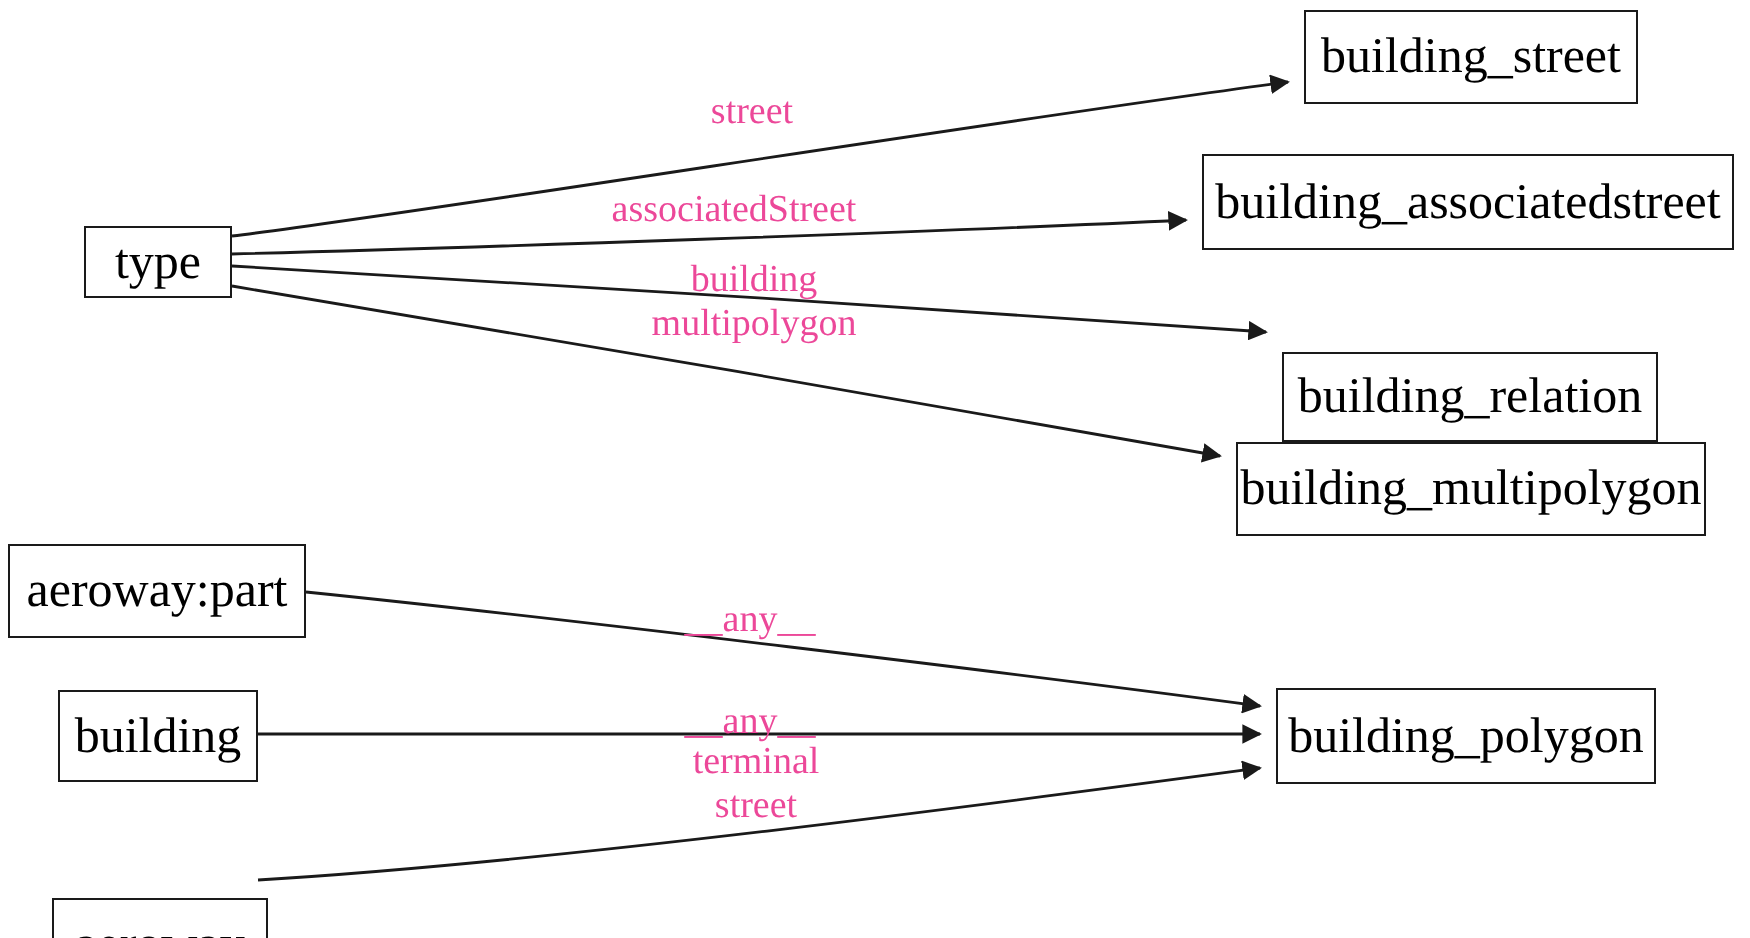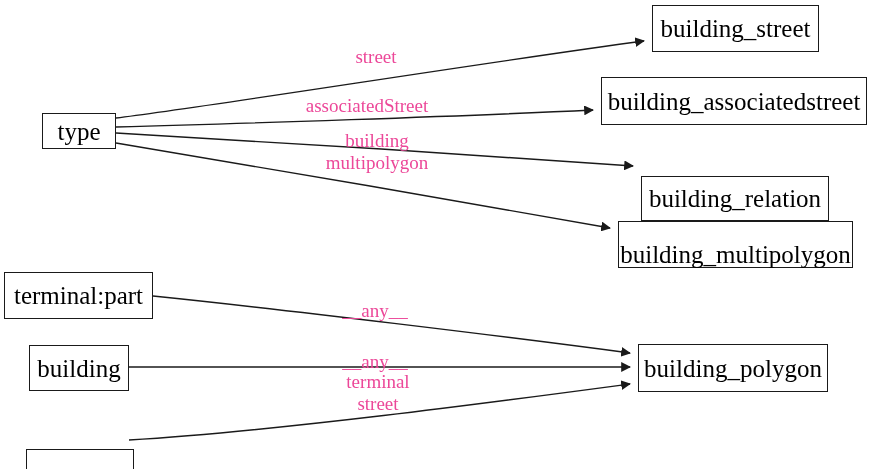--- a/index.html
+++ b/index.html
@@ -74,25 +74,25 @@
       </div>
       <div class="node" style="left: 652px; top: 5px; width: 167px; height: 47px; border-color: rgb(26, 26, 26);">
         <span>building_street</span>
       </div>
       <div class="node" style="left: 601px; top: 77px; width: 266px; height: 48px; border-color: rgb(26, 26, 26);">
         <span>building_associatedstreet</span>
       </div>
       <div class="node" style="left: 641px; top: 148px; width: 188px; height: 45px; border-color: rgb(26, 26, 26); margin-top: 28px;">
         <span>building_relation</span>
       </div>
-      <div class="node" style="left: 618px; top: 221px; width: 235px; height: 47px; border-color: rgb(26, 26, 26); align-items: flex-end;">
+      <div class="node" style="left: 618px; top: 221px; width: 235px; height: 47px; border-color: rgb(26, 26, 26);">
         <span>building_multipolygon</span>
       </div>
       <div class="node" style="left: 4px; top: 272px; width: 149px; height: 47px; border-color: rgb(26, 26, 26);">
-        <span>terminal:part</span>
+        <span>aeroway:part</span>
       </div>
       <div class="node" style="left: 29px; top: 345px; width: 100px; height: 46px; border-color: rgb(26, 26, 26);">
         <span>building</span>
       </div>
       <div class="node" style="left: 26px; top: 417px; width: 108px; height: 46px; border-color: rgb(26, 26, 26); margin-top: 32px;">
         <span>aeroway</span>
       </div>
       <div class="node" style="left: 638px; top: 344px; width: 190px; height: 48px; border-color: rgb(26, 26, 26);">
         <span>building_polygon</span>
       </div>

